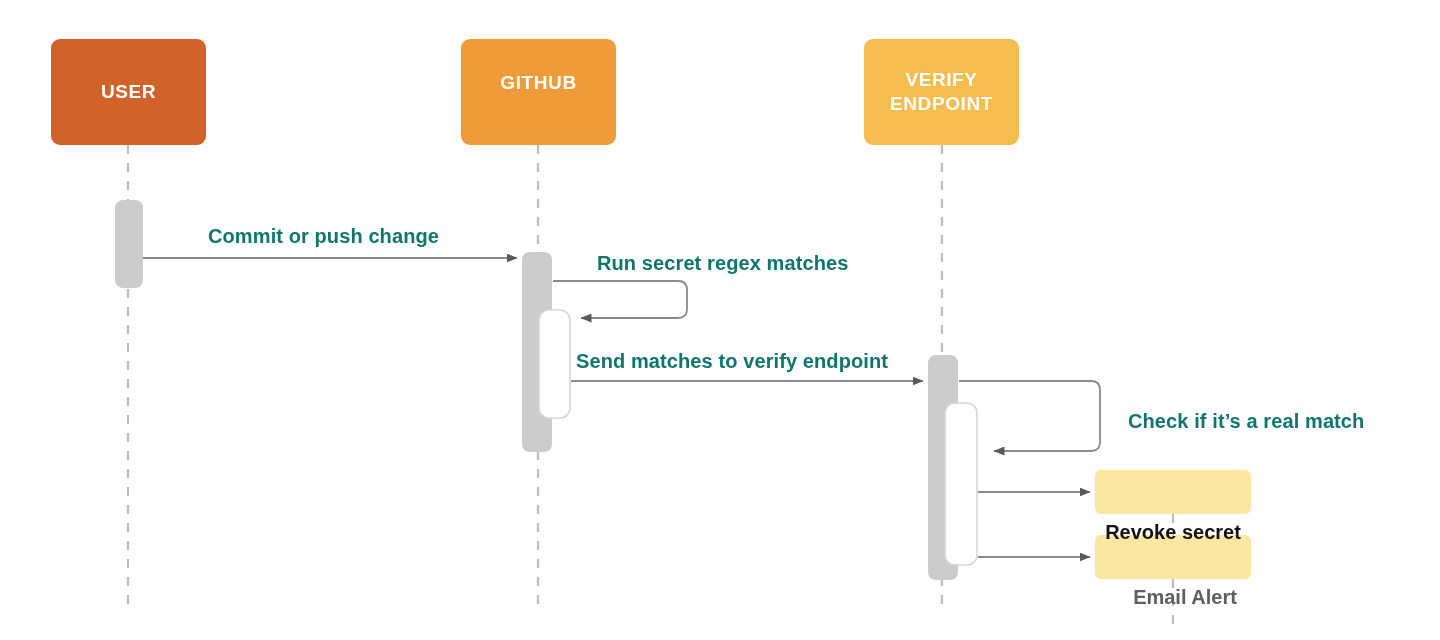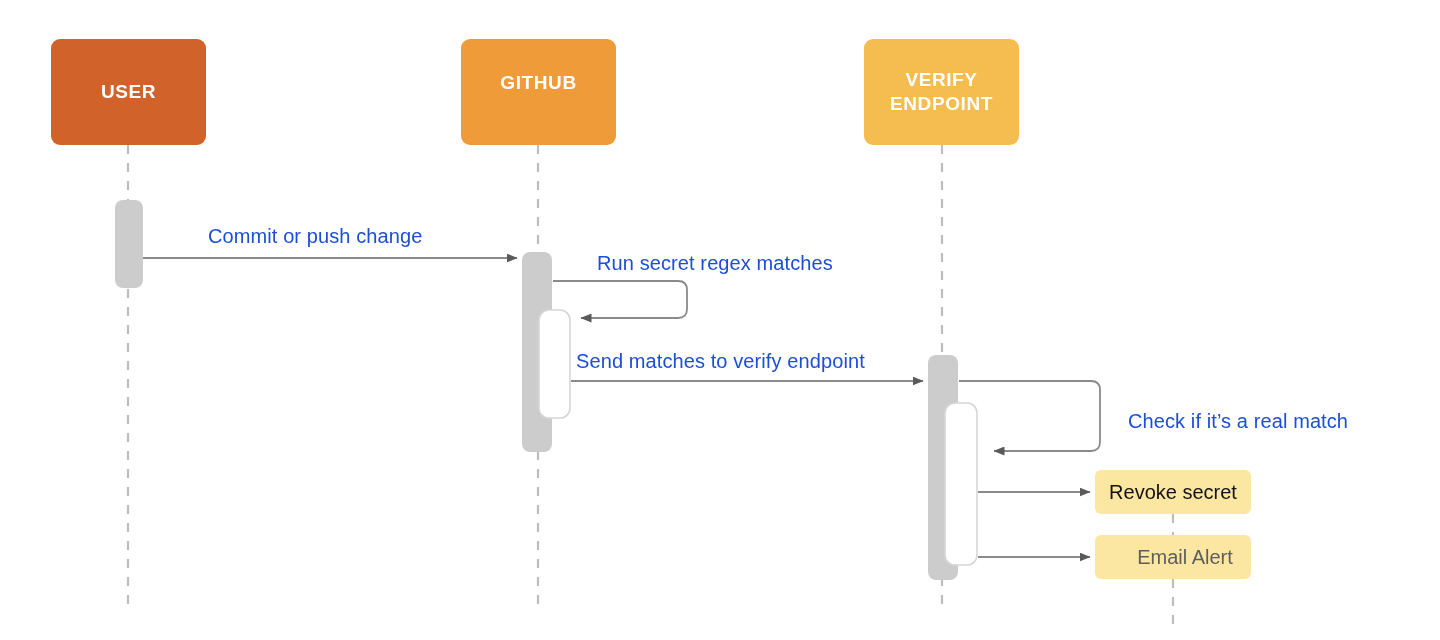--- a/index.html
+++ b/index.html
@@ -29,34 +29,35 @@
     color: #ffffff;
     font-weight: 700;
     font-size: 19px;
     letter-spacing: 0.6px;
     line-height: 1.25;
     pointer-events: none;
     white-space: pre-line;
   }
   .msg-label {
     position: absolute;
-    color: #1d4ed8;
-    font-weight: 400;
+    color: #0f766e;
+    font-weight: 700;
     font-size: 20px;
     white-space: nowrap;
     letter-spacing: 0.1px;
   }
   .note-label {
     position: absolute;
     display: flex;
     align-items: center;
     justify-content: center;
-    font-weight: 400;
+    font-weight: 700;
     font-size: 20px;
     white-space: nowrap;
+    margin-top: 40px;
   }
   .note-label.dark { color: #121212; }
   .note-label.muted { color: #5e5e5e; }
 </style>
 </head>
 <body>
 
 <svg id="canvas" viewBox="0 0 1440 640">
   <defs>
     <marker id="arrowhead" markerWidth="11" markerHeight="9" refX="10.5" refY="4.5" orient="auto" markerUnits="userSpaceOnUse">

